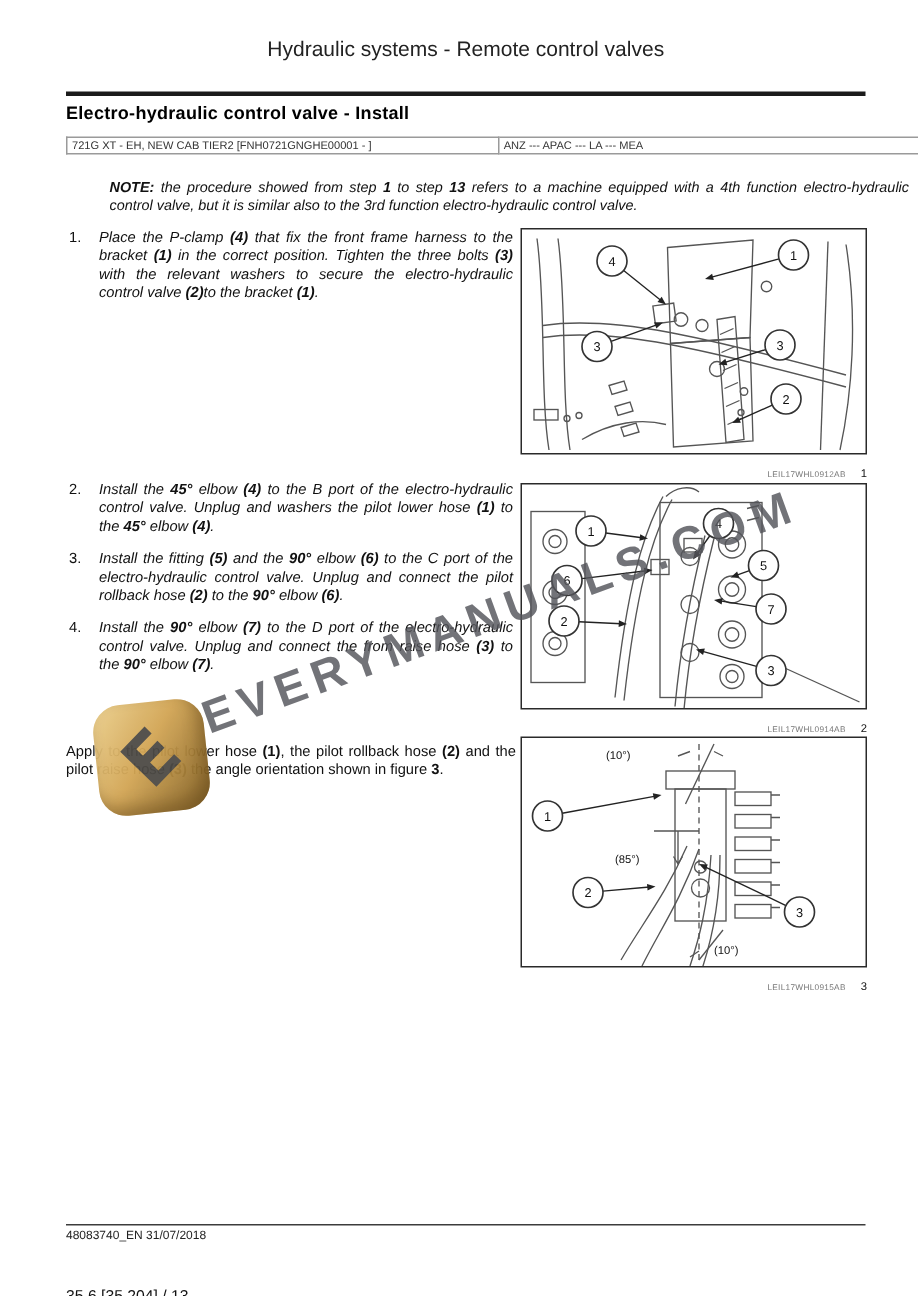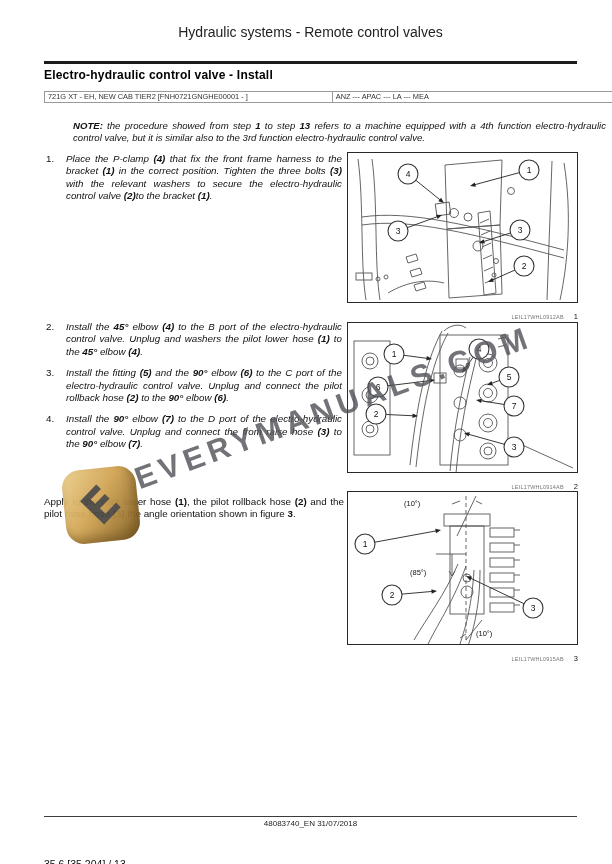--- a/index.html
+++ b/index.html
@@ -31,21 +31,21 @@
   .figure{position:absolute;left:347px;width:231px;}
   .figbox{position:relative;border:1px solid #2a2a2a;background:#fff;overflow:hidden;}
   #fig1 .figbox,#fig2 .figbox{height:149px;}
   #fig3 .figbox{height:152px;}
   svg.art,svg.overlay{position:absolute;left:0;top:0;width:100%;height:100%;}
   .figcap{text-align:right;margin-top:2px;white-space:nowrap;}
   .capcode{font-size:5.5px;color:#777;letter-spacing:0.2px;}
   .capnum{font-size:7.5px;color:#111;margin-left:10px;}
   
   .foot-rule{top:816px;left:44px;width:533px;height:1px;background:#3c3c3c;}
-  .foot1{top:819px;left:44px;width:533px;text-align:center;font-size:8px;color:#222;}
+  .foot1{top:819px;left:44px;width:533px;font-size:8px;color:#222;}
   .foot2{top:858px;left:44px;width:533px;text-align:left;font-size:10.5px;color:#111;}
   
   .wm-text{left:136px;top:462px;font-size:31px;font-weight:bold;letter-spacing:5px;
     transform:rotate(-20deg);transform-origin:0 50%;white-space:nowrap;z-index:40;opacity:0.82;}
   .wm-logo{left:64px;top:468px;width:74px;height:74px;border-radius:18px;transform:rotate(-6deg);
     z-index:39;display:flex;align-items:center;justify-content:center;opacity:0.95;
     box-shadow:inset -4px -6px 10px rgba(90,60,10,0.45);}
   .wm-logo-letter{font-size:46px;font-weight:bold;transform:rotate(-40deg);
     font-family:"DejaVu Sans", sans-serif;color:#4d4a45;}
 </style>

